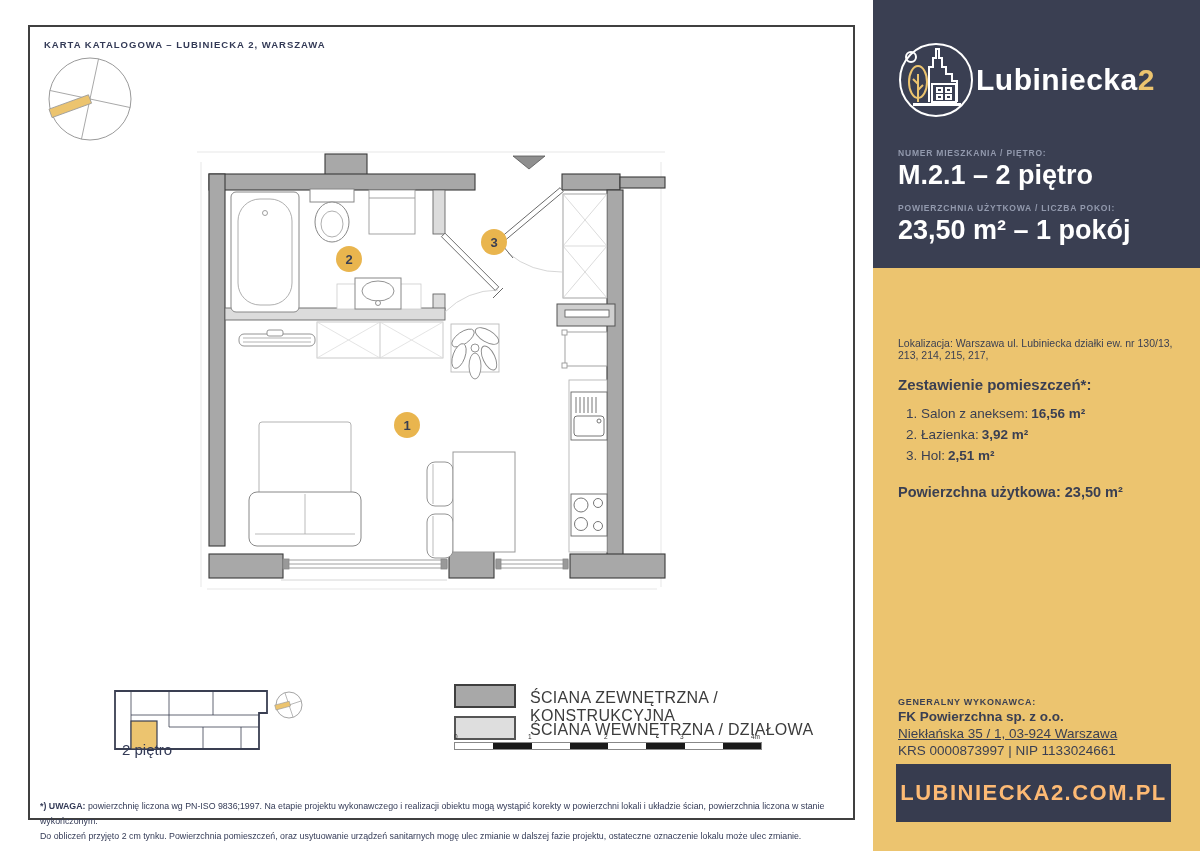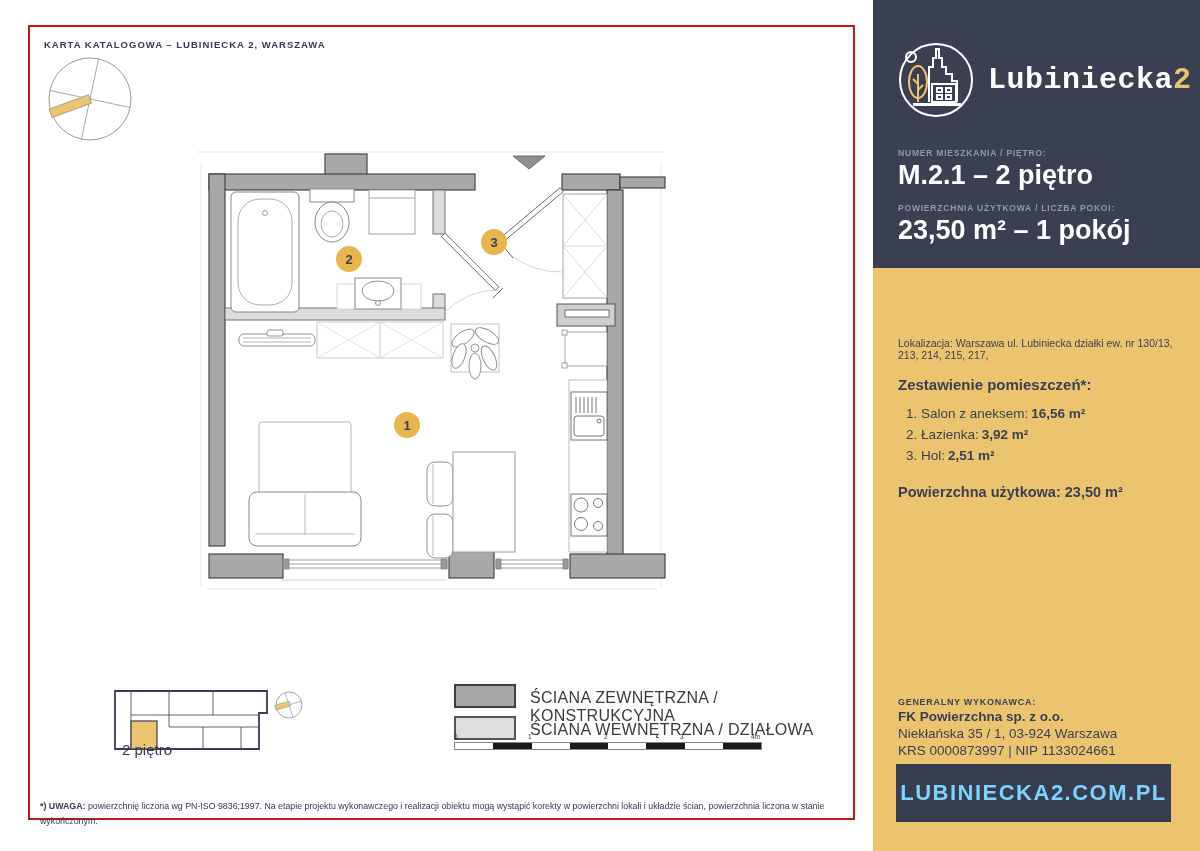--- a/index.html
+++ b/index.html
@@ -1,55 +1,55 @@
 <!DOCTYPE html>
 <html><head>
 <meta charset="utf-8">
 <style>
   html,body{margin:0;padding:0;background:#fff;}
   .page{position:relative;width:1200px;height:851px;background:#fff;overflow:hidden;
         font-family:"Liberation Sans",sans-serif;color:#3a3f52;}
   .abs{position:absolute;}
   
-  .card{position:absolute;left:28px;top:25px;width:823px;height:791px;border:2px solid #b91c1c;background:#fff;}
+  .card{position:absolute;left:28px;top:25px;width:823px;height:791px;border:2px solid #404040;background:#fff;}
   .card-title{position:absolute;left:14px;top:12px;font-size:9.5px;font-weight:bold;letter-spacing:1px;color:#333a56;}
   .miniplan-label{position:absolute;left:92px;top:714px;font-size:15px;color:#333a56;}
   .legend-swatch{position:absolute;width:58px;height:20px;border:2px solid #3f3f3f;}
   .legend-label{position:absolute;font-size:16px;color:#3c3c3c;letter-spacing:0.3px;}
   .scalebar{position:absolute;left:424px;top:706px;width:306px;height:22px;}
   .scale-ticks{position:absolute;left:0;top:0;width:100%;height:8px;font-size:6.5px;color:#333;}
   .scale-ticks span{position:absolute;top:0;}
   .scale-strip{position:absolute;left:0;top:9px;width:306px;height:6px;border:1px solid #888;display:flex;}
   .scale-strip div{flex:1;}
   .seg-b{background:#1a1a1a;} .seg-w{background:#fff;}
   .footnote{position:absolute;left:10px;top:756px;width:800px;font-size:8.8px;line-height:15px;color:#333a56;margin-top:16px;}
   
   .sidebar{position:absolute;left:873px;top:0;width:327px;height:851px;}
   .sb-dark{position:absolute;left:0;top:0;width:327px;height:268px;background:#3a3f52;}
   .logo-row{position:absolute;left:23px;top:40px;display:flex;align-items:center;}
-  .logo-text{font-size:30px;font-weight:bold;color:#fff;margin-left:12px;letter-spacing:0.5px;font-family:Liberation Mono, monospace;}
+  .logo-text{font-size:30px;font-weight:bold;color:#fff;letter-spacing:0.5px;}
   .logo-text .accent{color:#ecc46f;}
   .sb-label{position:absolute;left:25px;font-size:8.5px;font-weight:bold;letter-spacing:0.8px;color:#9299ad;}
   .sb-value{position:absolute;left:25px;font-size:27px;font-weight:bold;color:#fff;}
   .sb-yellow{position:absolute;left:0;top:268px;width:327px;height:583px;background:#ecc46f;color:#3a3f52;}
   .sb-yellow > div, .sb-yellow > p, .sb-yellow > h3{position:absolute;left:25px;margin:0;}
   .desc{top:20px;width:288px;font-size:11px;line-height:15px;}
   .loc{top:69px;width:290px;font-size:10.5px;}
   .rooms-h{top:108px;font-size:15px;font-weight:bold;}
   .room{font-size:13.5px;left:33px !important;}
   .room b{margin-left:3px;margin-top:8px;}
   .total{top:216px;font-size:14.5px;font-weight:bold;}
   .total b{margin-right:4px;}
   .c-label{top:429px;font-size:9px;font-weight:bold;letter-spacing:0.7px;}
   .c-name{top:441px;font-size:13.5px;font-weight:bold;}
-  .c-addr{top:458px;font-size:13.5px;}
+  .c-addr{top:458px;font-size:13.5px;text-decoration:underline;}
   .c-ids{top:475px;font-size:13.5px;}
   .webbox{top:496px;left:23px !important;width:275px;height:58px;background:#373c4f;display:flex;
           align-items:center;justify-content:center;cursor:pointer;}
-  .webbox span{color:#7dd3fc;font-size:22px;font-weight:bold;letter-spacing:1.5px;}
+  .webbox span{color:#fdba74;font-size:22px;font-weight:bold;letter-spacing:1.5px;}
   svg text{font-family:"Liberation Sans",sans-serif;}
 </style>
 </head>
 <body>
 
 <div class="page">
 
   <div class="card">
 
     <div class="card-title">KARTA KATALOGOWA – LUBINIECKA 2, WARSZAWA</div>
@@ -281,20 +281,21 @@
         <div class="seg-w"></div>
           <div class="seg-b"></div>
           <div class="seg-w"></div>
           <div class="seg-b"></div>
       </div>
     </div>
 
     <div class="footnote">
       <span><b>*) UWAGA:</b>
       <span>powierzchnię liczona wg PN-ISO 9836;1997. Na etapie projektu wykonawczego i realizacji obiektu mogą wystąpić korekty w powierzchni lokali i układzie ścian, powierzchnia liczona w stanie wykończonym.</span></span><br>
+      <span>Do obliczeń przyjęto 2 cm tynku. Powierzchnia pomieszczeń, oraz usytuowanie urządzeń sanitarnych mogę ulec zmianie w dalszej fazie projektu, ostateczne oznaczenie lokalu może ulec zmianie.</span>
     </div>
   </div>
 
   <aside class="sidebar">
     <div class="sb-dark">
       <div class="logo-row">
         <svg width="80" height="80" viewBox="0 0 80 80">
           <circle cx="40" cy="40" r="36" fill="none" stroke="#fff" stroke-width="2"></circle>
           <circle cx="15" cy="17" r="5" fill="none" stroke="#fff" stroke-width="2"></circle>
           <g stroke="#ecc46f" stroke-width="2" fill="none">

